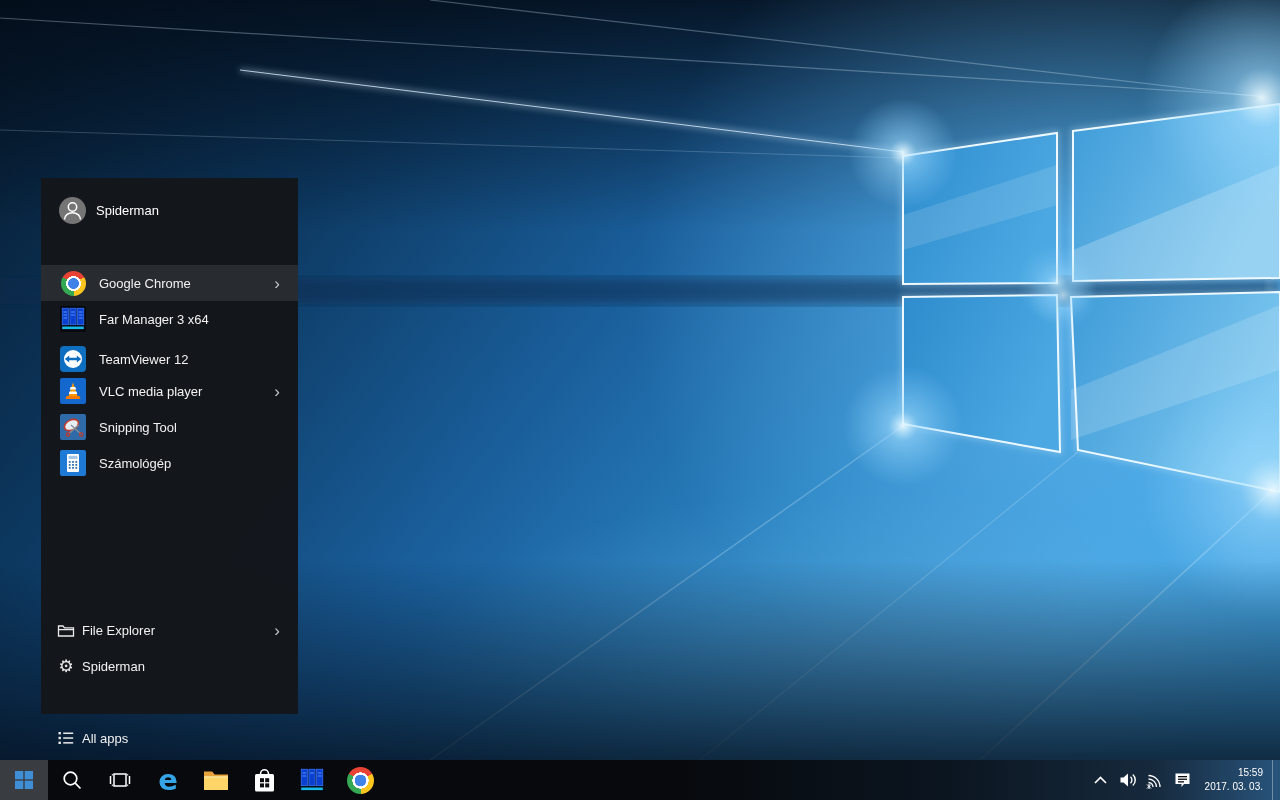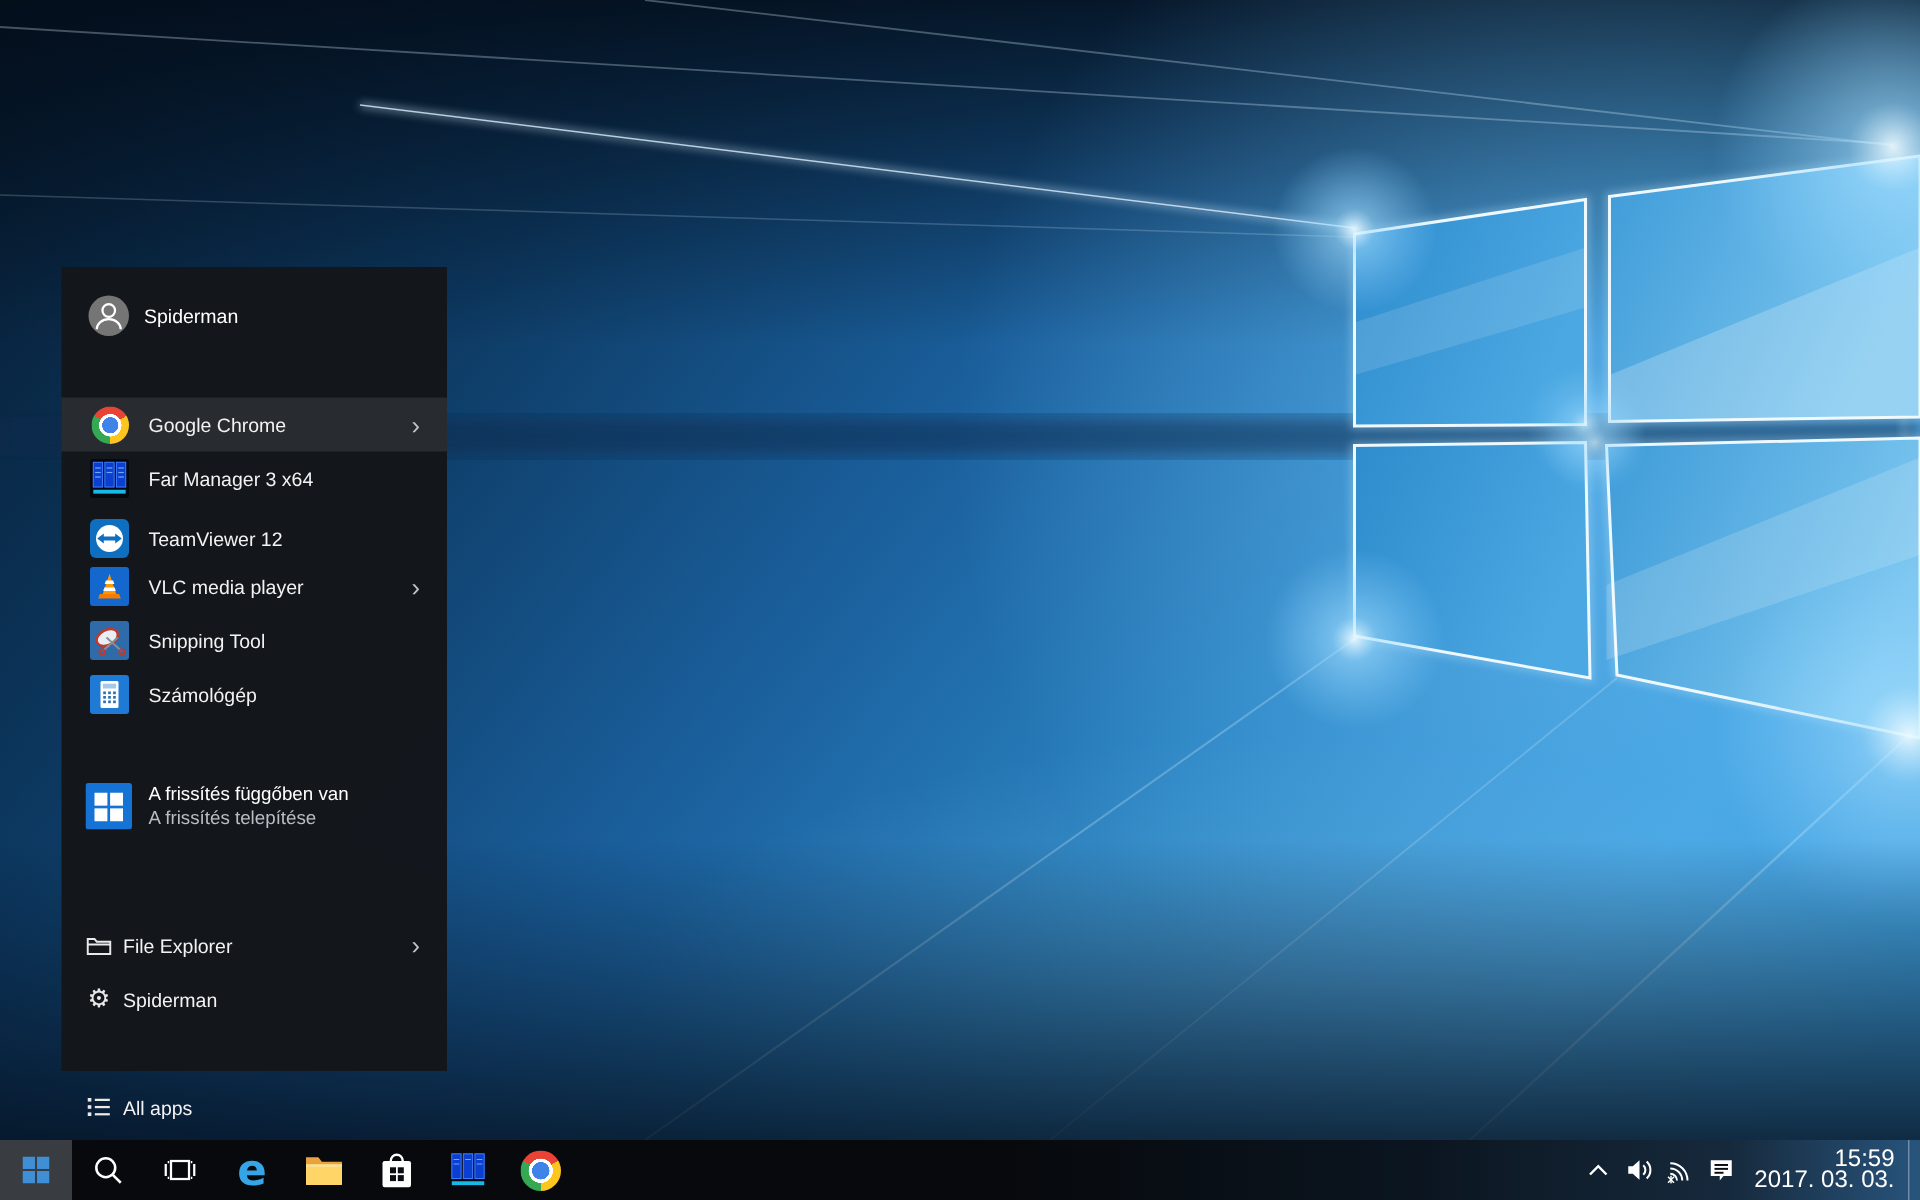--- a/index.html
+++ b/index.html
@@ -48,21 +48,21 @@
   .tb-start { background:#393c40; }
   .edge-e { font-size:29px; font-weight:bold; color:#35a5e8; line-height:1;
     font-family:"DejaVu Sans",sans-serif; }
   .chrome-ball { border-radius:50%;
     background:
       radial-gradient(circle at 50% 50%, #3f82e8 0 30%, #ffffff 31% 42%, rgba(0,0,0,0) 43%),
       conic-gradient(#e84335 0 60deg, #fcc520 60deg 180deg, #34a853 180deg 300deg, #e84335 300deg 360deg); }
   .tray { margin-left:auto; display:flex; align-items:center; height:40px; }
   .tray-btn { width:26px; height:40px; display:grid; place-items:center; flex:0 0 auto; }
   .tray-btn.wide { width:30px; }
-  .clock { text-align:right; font-size:16px; line-height:14px; color:#fff;
+  .clock { text-align:right; font-size:10px; line-height:14px; color:#fff;
     padding:0 9px 0 7px; white-space:nowrap; }
   .show-desktop { width:8px; height:40px; border-left:1px solid rgba(255,255,255,0.35); }
 </style>
 </head>
 <body>
 
 <div class="screen">
 
   <div class="wallpaper">
     <svg width="1280" height="760" viewBox="0 0 1280 760">
@@ -262,37 +262,20 @@
             <line x1="11" y1="11" x2="21" y2="20"></line>
           </g>
           <circle cx="8" cy="20.6" r="1.7" fill="none" stroke="#c0392b" stroke-width="1.3"></circle>
           <circle cx="21.2" cy="20.6" r="1.7" fill="none" stroke="#c0392b" stroke-width="1.3"></circle>
         </svg>
       </span>
       <span class="app-label">Snipping Tool</span>
     </div>
 
 
-    <div class="sugg-item">
-      <span class="sugg-icon">
-        <svg width="31" height="31" viewBox="0 0 31 31">
-          <rect width="31" height="31" rx="2" fill="#1573d6"></rect>
-          <g fill="#ffffff">
-            <rect x="6" y="6.5" width="8.6" height="8.6"></rect>
-            <rect x="16.4" y="6.5" width="8.6" height="8.6"></rect>
-            <rect x="6" y="16.9" width="8.6" height="8.6"></rect>
-            <rect x="16.4" y="16.9" width="8.6" height="8.6"></rect>
-          </g>
-        </svg>
-      </span>
-      <span class="sugg-text">
-        <span class="sugg-title">A frissítés függőben van</span>
-        <span class="sugg-action">A frissítés telepítése</span>
-      </span>
-    </div>
 
     <div class="menu-row sys-row" style="top:434px">
       <span class="sys-icon">
         <svg width="18" height="18" viewBox="0 0 18 18" fill="none" stroke="#e9e9e9" stroke-width="1.3">
           <path d="M1.5 5 h4.5 l1.5 1.8 H16.5 v8.2 H1.5 Z"></path>
           <path d="M1.5 8.6 H16.5"></path>
         </svg>
       </span>
       <span class="app-label">File Explorer</span>
       <span class="chevron">›</span>

